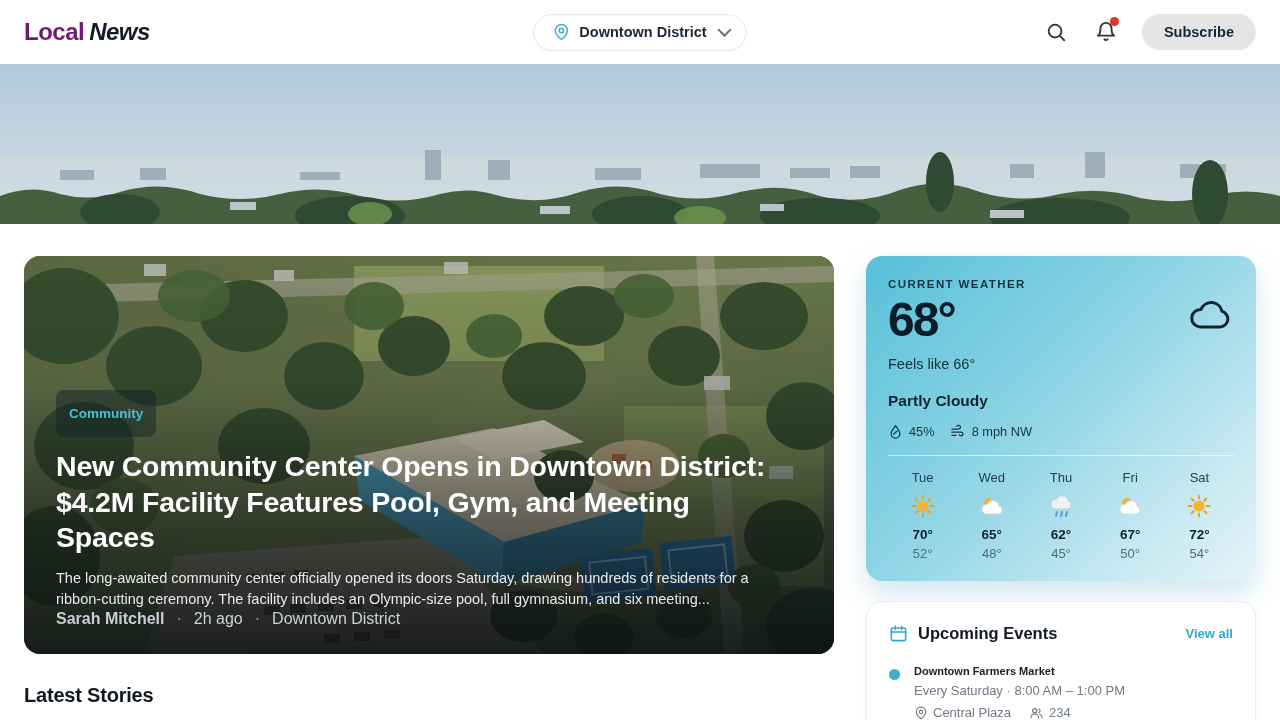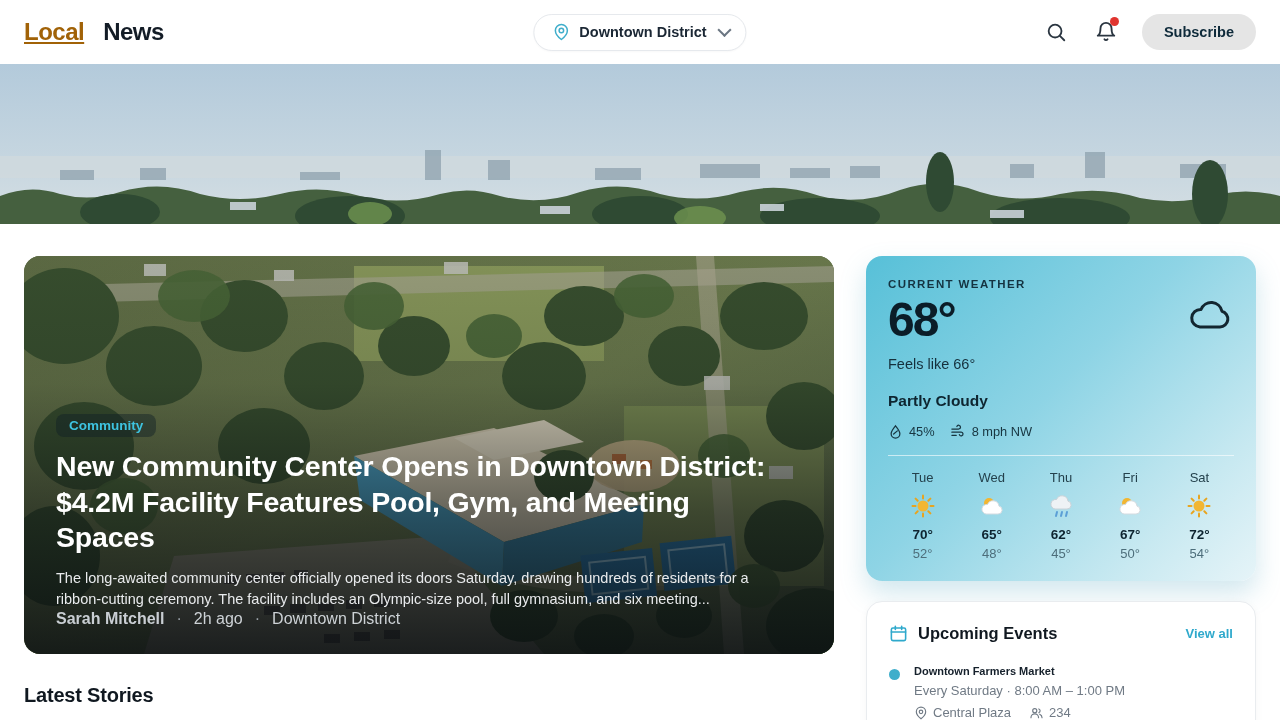--- a/index.html
+++ b/index.html
@@ -3,22 +3,22 @@
 <meta charset="utf-8">
 <style>
   * { margin: 0; padding: 0; box-sizing: border-box; }
   html, body { width: 1280px; height: 720px; overflow: hidden; background: #ffffff;
     font-family: "Liberation Sans", "DejaVu Sans", sans-serif; color: #14202c; }
 
   
   .header { height: 64px; display: flex; align-items: center; justify-content: space-between;
     padding: 0 24px; background: #fff; position: relative; }
   .logo { font-size: 24px; font-weight: 800; letter-spacing: -0.5px; cursor: pointer; }
-  .logo .lg1 { color: #a16207; text-decoration: underline; }
-  .logo .lg2 { color: #131c26; margin-left: 19px; }
+  .logo .lg1 { color: #701a75; }
+  .logo .lg2 { color: #131c26; margin-left: 5px; font-style: italic; }
   .location-pill { position: absolute; left: 50%; transform: translateX(-50%);
     display: flex; align-items: center; gap: 9px; height: 37px; padding: 0 18px;
     border: 1px solid #e6e9ed; border-radius: 999px; background: #fff; cursor: pointer;
     box-shadow: 0 1px 2px rgba(0,0,0,0.03); }
   .location-pill .loc-label { font-size: 14.5px; font-weight: 700; color: #1b2734; }
   .chev { width: 10px; height: 10px; border-right: 2px solid #6b7682; border-bottom: 2px solid #6b7682;
     transform: rotate(45deg) translateY(-3px); margin-left: 2px; }
   .header-actions { display: flex; align-items: center; gap: 22px; }
   .icon-btn { background: none; border: none; cursor: pointer; position: relative;
     display: flex; align-items: center; justify-content: center; width: 28px; height: 28px; }
@@ -41,21 +41,21 @@
   .main-col { width: 810px; flex: none; }
   .side-col { width: 390px; flex: none; }
 
   
   .featured-card { position: relative; width: 810px; height: 398px; border-radius: 16px;
     overflow: hidden; cursor: pointer; background: #5d6c47; }
   .featured-card svg.art { position: absolute; inset: 0; width: 100%; height: 100%; }
   .featured-overlay { position: absolute; inset: 0;
     background: linear-gradient(to top, rgba(7,11,15,0.85) 0%, rgba(7,11,15,0.55) 35%, rgba(7,11,15,0.15) 68%, rgba(7,11,15,0.05) 100%); }
   .featured-content { position: absolute; left: 0; right: 0; bottom: 0; padding: 0 32px 26px 32px; }
-  .category-pill { display: inline-block; padding: 4px 13px; border-radius: 8px;
+  .category-pill { display: inline-block; padding: 16px 13px; border-radius: 8px;
     background: rgba(16,30,38,0.45); color: #3EC3E0; font-size: 13.5px; font-weight: 700; }
   .featured-title { margin-top: 12px; font-size: 28.5px; line-height: 1.25; font-weight: 800;
     color: #ffffff; letter-spacing: -0.2px; max-width: 740px; }
   .featured-excerpt { margin-top: 12px; font-size: 14.5px; line-height: 1.45; color: #e8eaec;
     max-width: 700px; }
   .featured-byline { margin-top: 0; display: flex; align-items: center; gap: 12px;
     font-size: 16px; color: #c9ced3; font-weight: 700; }
   .featured-byline .sep { color: #9aa1a8; font-weight: 400; }
   .featured-byline .by-loc { font-weight: 400; color: #cdd2d6; }
 

